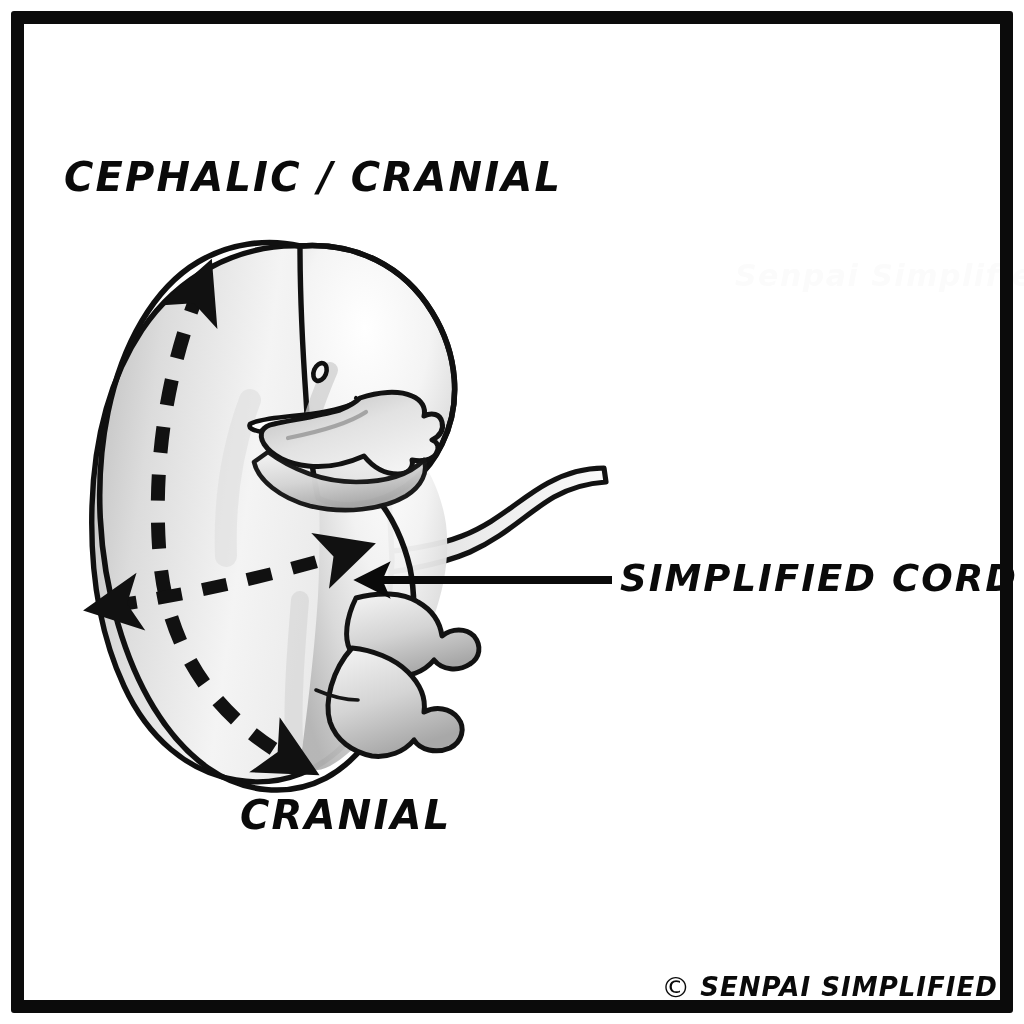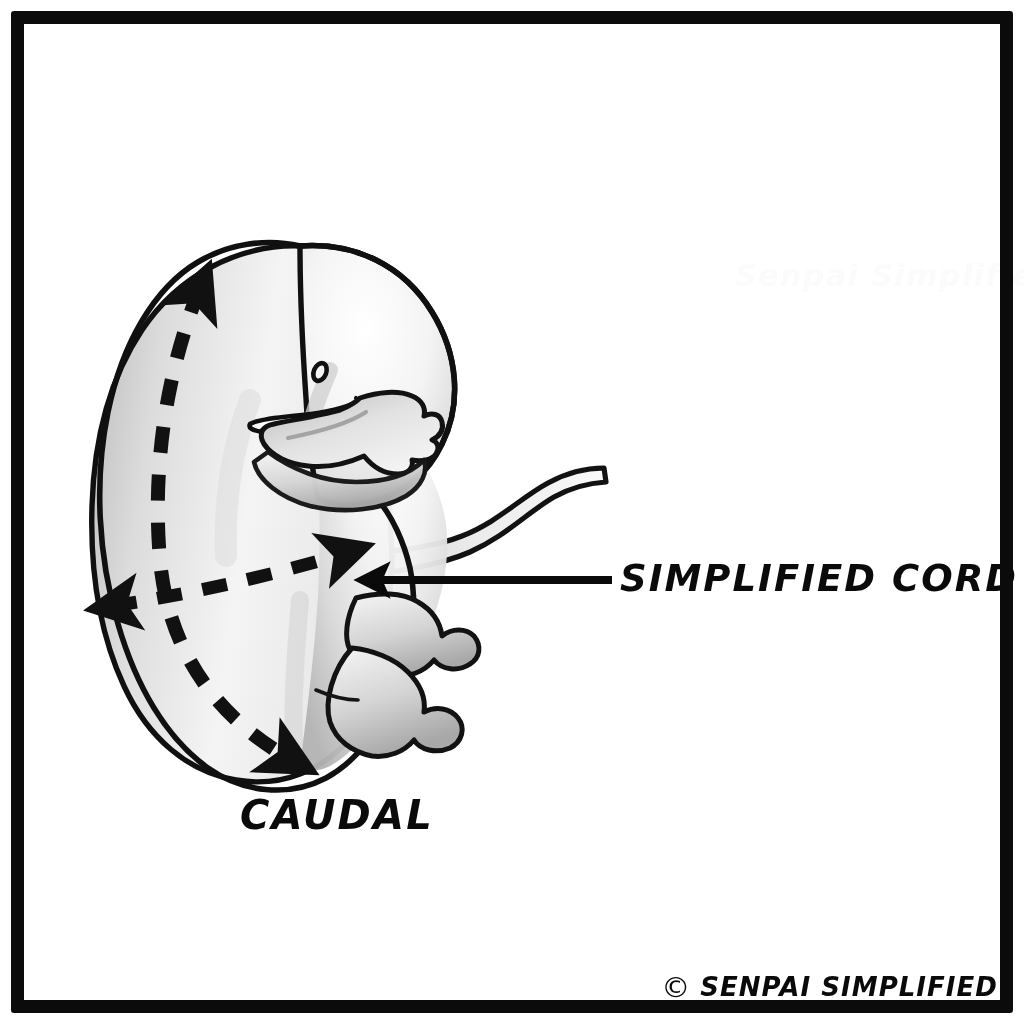--- a/index.html
+++ b/index.html
@@ -298,22 +298,23 @@
 
       <path id="axis-h" d="M112,606
                C178,596 266,578 348,552" fill="none" stroke="#111111" stroke-width="13" stroke-linecap="butt" stroke-dasharray="25 21" marker-start="url(#mDashUp)" marker-end="url(#mDashDown)"></path>
     </g>
 
     <g>
       <line x1="612" y1="580" x2="372" y2="580" stroke="#0a0a0a" stroke-width="8" marker-end="url(#mSolid)"></line>
     </g>
   </svg>
 
-
-  <div class="label" id="label-caudal">CAUDAL</div>
+  <div class="label" id="label-cephalic">CEPHALIC / CRANIAL</div>
+
+  <div class="label" id="label-caudal">CRANIAL</div>
 
   <div class="label" id="label-umbilical">SIMPLIFIED CORD</div>
 
   <div id="credit">
     <span class="copy-mark">©</span>
     <span>SENPAI SIMPLIFIED</span>
   </div>
 
   <div id="frame"></div>
 </div>

